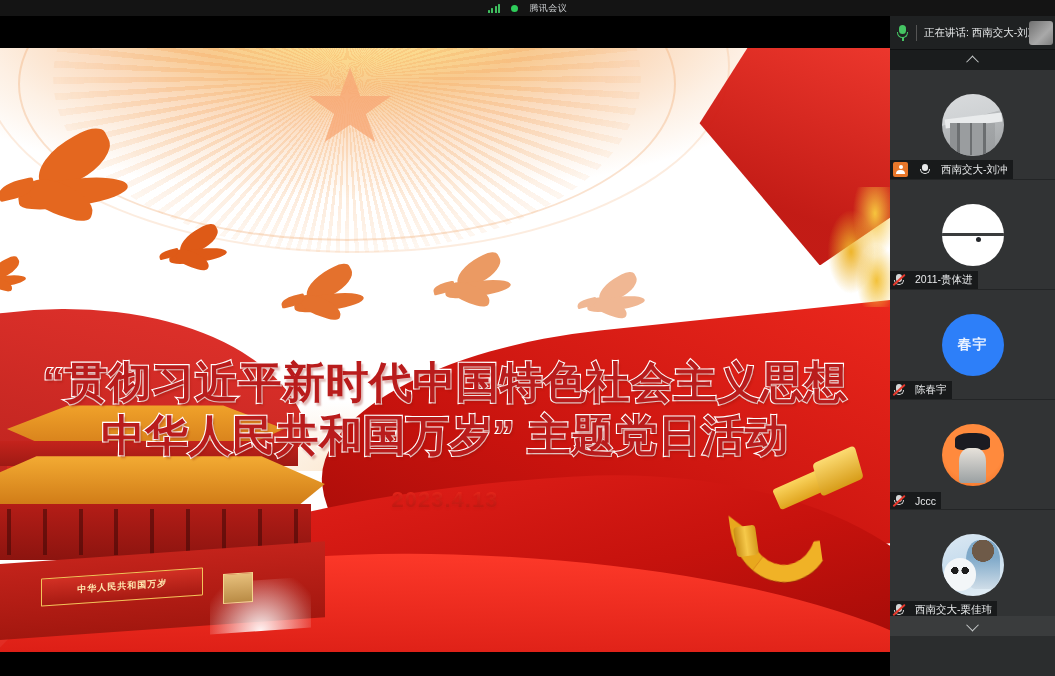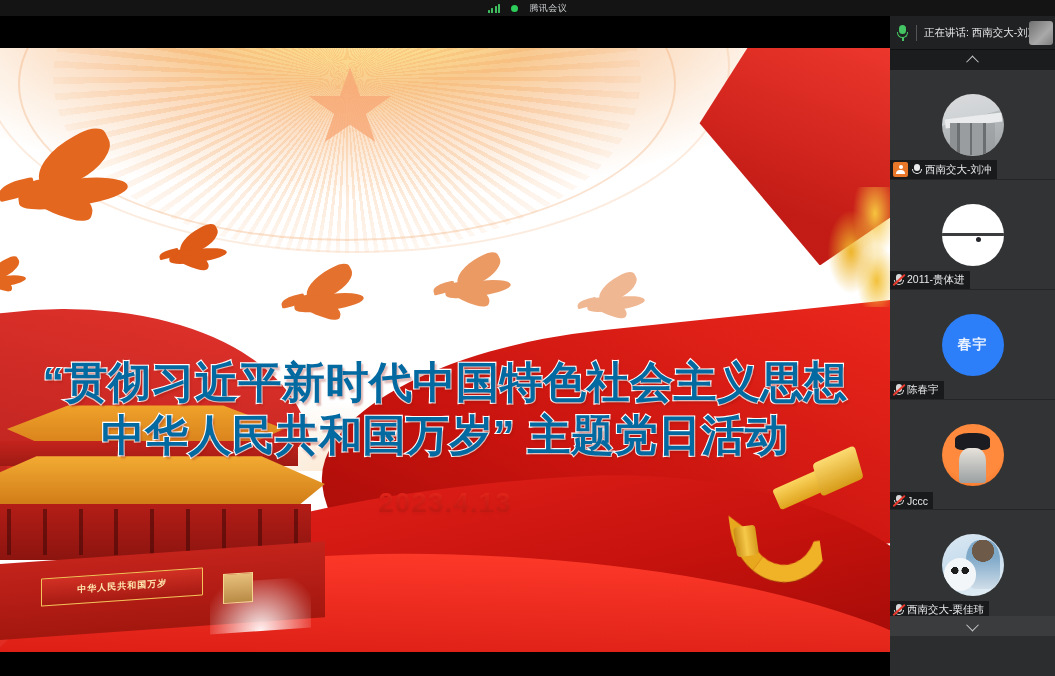--- a/index.html
+++ b/index.html
@@ -199,28 +199,28 @@
     padding-top: 33.5%;
   }
   .t-sub {
     font-size: 31px; font-weight: 700; letter-spacing: 1.5px;
     color: #b8231c;
     text-shadow: 1px 1px 0 rgba(255,255,255,.85), 0 2px 3px rgba(130,20,10,.22);
     white-space: nowrap;
   }
   .t-main {
     margin-top: 11px; font-size: 43px; font-weight: 700; line-height: 1.18;
-    letter-spacing: .5px; text-align: center; color: #0369a1;
+    letter-spacing: .5px; text-align: center; color: #b91c1c;
     -webkit-text-stroke: 2.2px #ffffff;
     paint-order: stroke fill;
     text-shadow: 2px 3px 2px rgba(150,20,10,.30);
     white-space: nowrap;
   }
   .t-date {
-    margin-top: 26px; font-size: 28px; font-weight: 700; letter-spacing: 1px;
+    margin-top: 26px; font-size: 22px; font-weight: 700; letter-spacing: 1px;
     background: linear-gradient(180deg,#e8281d 10%,#b8150f 95%);
     -webkit-background-clip: text; background-clip: text; color: transparent;
     text-shadow: 0 2px 2px rgba(180,30,20,.18);
   }
 
   
   .lb { position: absolute; background: #000; }
   .lb-top { left: 0; top: 16px; width: 890px; height: 32px; }
   .lb-bot { left: 0; top: 652px; width: 890px; height: 24px; }
 
@@ -307,21 +307,21 @@
     background:#1b1b22; border-radius: 40% 40% 22% 22%;
   }
   .avatar.hatchar::after {
     content:""; position:absolute; left:28%; top:40%; width:44%; height:56%;
     background: linear-gradient(180deg,#e7e2db 0%, #9aa0a2 100%);
     border-radius: 38% 38% 10% 10%;
   }
 
   .tile-label {
     position: absolute; left: 0; bottom: 0; max-width: 100%;
-    display: flex; align-items: center; gap: 3px;
+    display: flex; align-items: center; gap: 11px;
     background: rgba(20,21,22,.82); padding: 2px 5px 2px 3px;
   }
   .host-badge {
     width: 15px; height: 15px; background: #e8772a; border-radius: 2px;
     display: flex; align-items: center; justify-content: center; flex: 0 0 auto;
   }
   .host-badge .h { width: 9px; height: 9px; position: relative; }
   .host-badge .h::before { content:""; position:absolute; left:2.5px; top:0; width:4px; height:4px; border-radius:50%; background:#fff; }
   .host-badge .h::after { content:""; position:absolute; left:0; top:4.5px; width:9px; height:4.5px; border-radius:4px 4px 0 0; background:#fff; }
   .mini-mic { width: 11px; height: 13px; position: relative; flex: 0 0 auto; }

